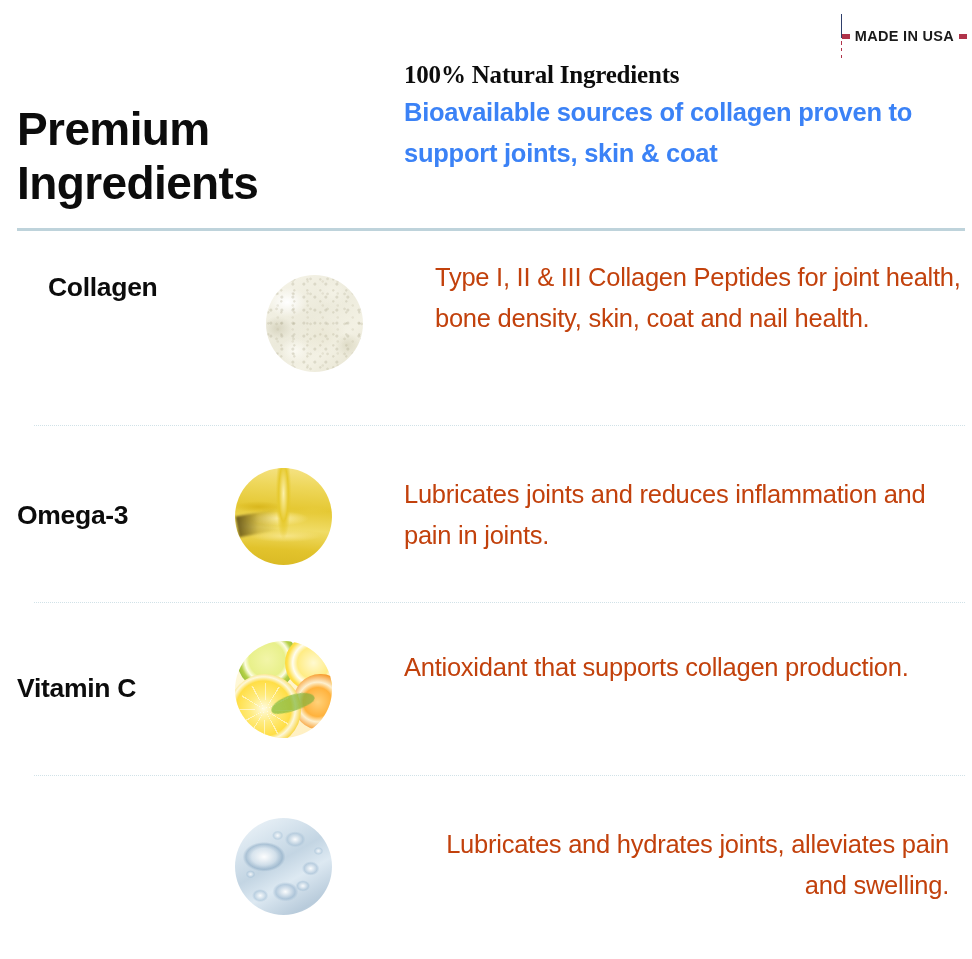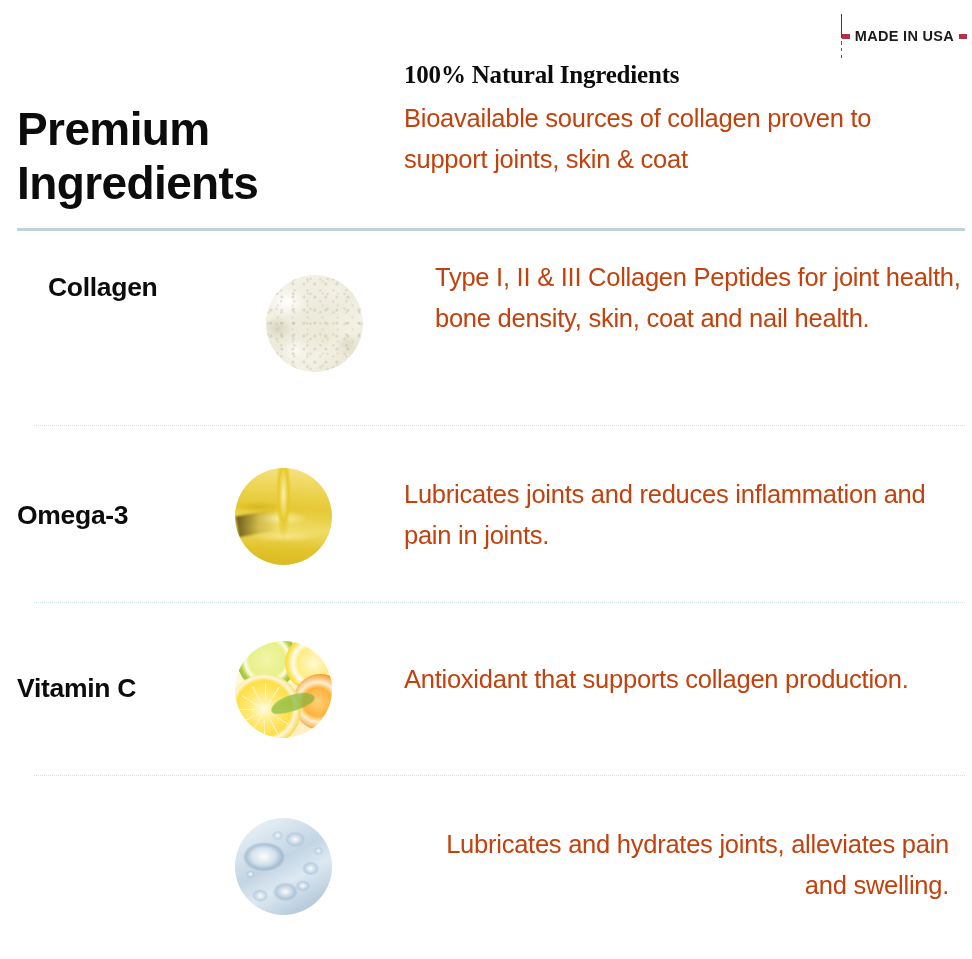--- a/index.html
+++ b/index.html
@@ -112,24 +112,23 @@
   }
   .intro-title {
     font-size: 25px;
     font-weight: bold;
     color: #0c0c0c;
     letter-spacing: -0.2px;
     line-height: 1.35;
     font-family: Liberation Serif, serif;
   }
   .intro-body {
-    margin-top: 6px;
     font-size: 25.5px;
-    font-weight: normal;
-    color: #c2410c;
+    font-weight: bold;
+    color: #3b82f6;
     line-height: 1.62;
     letter-spacing: -0.25px;
   }
 
   
   .rule-main {
     position: absolute;
     left: 17px;
     top: 228px;
     width: 948px;
@@ -382,21 +381,21 @@
     <div class="row-name" style="top:25px;">Vitamin C</div>
     <div class="row-thumb" style="top:0px;">
       <div class="tex tex-citrus">
         <div class="citrus-lime"></div>
         <div class="citrus-lemon-tr"></div>
         <div class="citrus-orange"></div>
         <div class="citrus-lemon-big"></div>
         <div class="citrus-leaf"></div>
       </div>
     </div>
-    <div class="row-desc" style="top:6px;margin-top:12px;">Antioxidant that supports collagen production.</div>
+    <div class="row-desc" style="top:6px;">Antioxidant that supports collagen production.</div>
   </div>
 
   <div class="rule-dotted" style="top:775px;"></div>
 
   <div class="row" style="top:818px;height:100px;">
     <div class="row-thumb" style="top:0px;">
       <div class="tex tex-water"></div>
     </div>
     <div class="row-desc" style="top:6px;text-align:right;">Lubricates and hydrates joints, alleviates pain and swelling.</div>
   </div>

